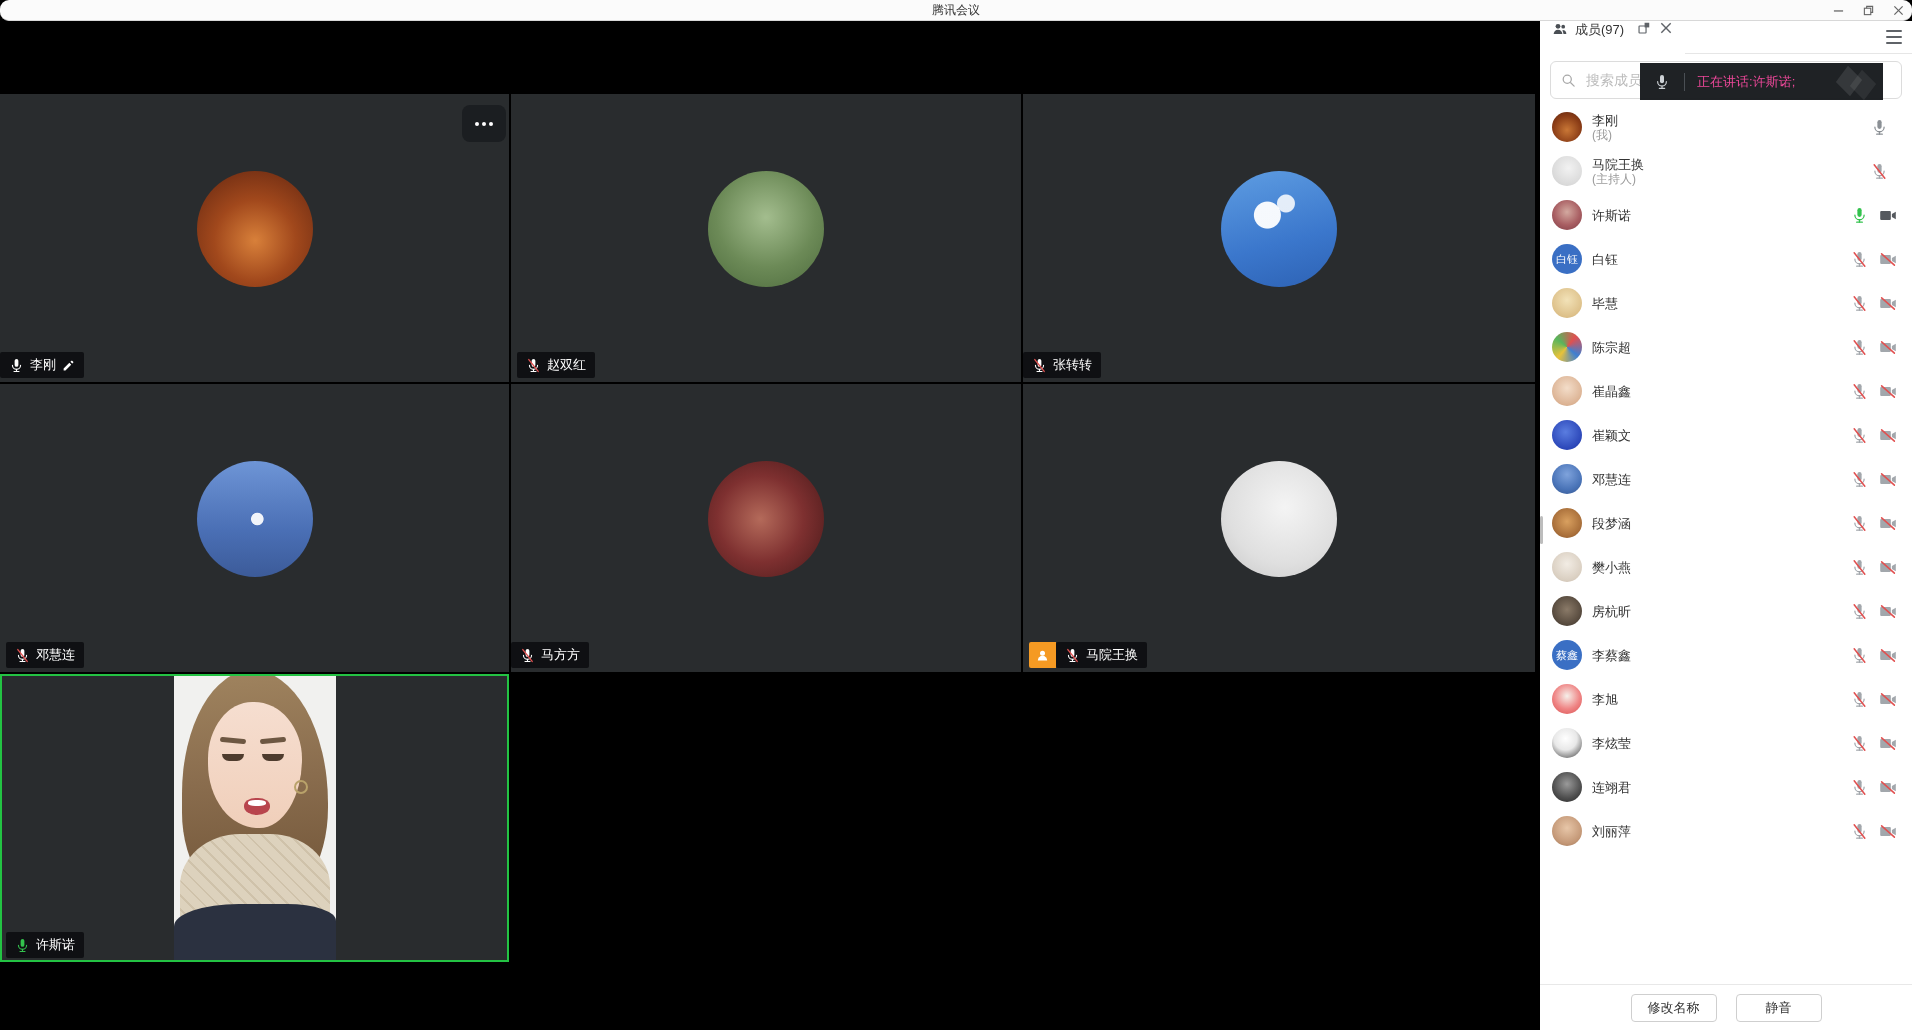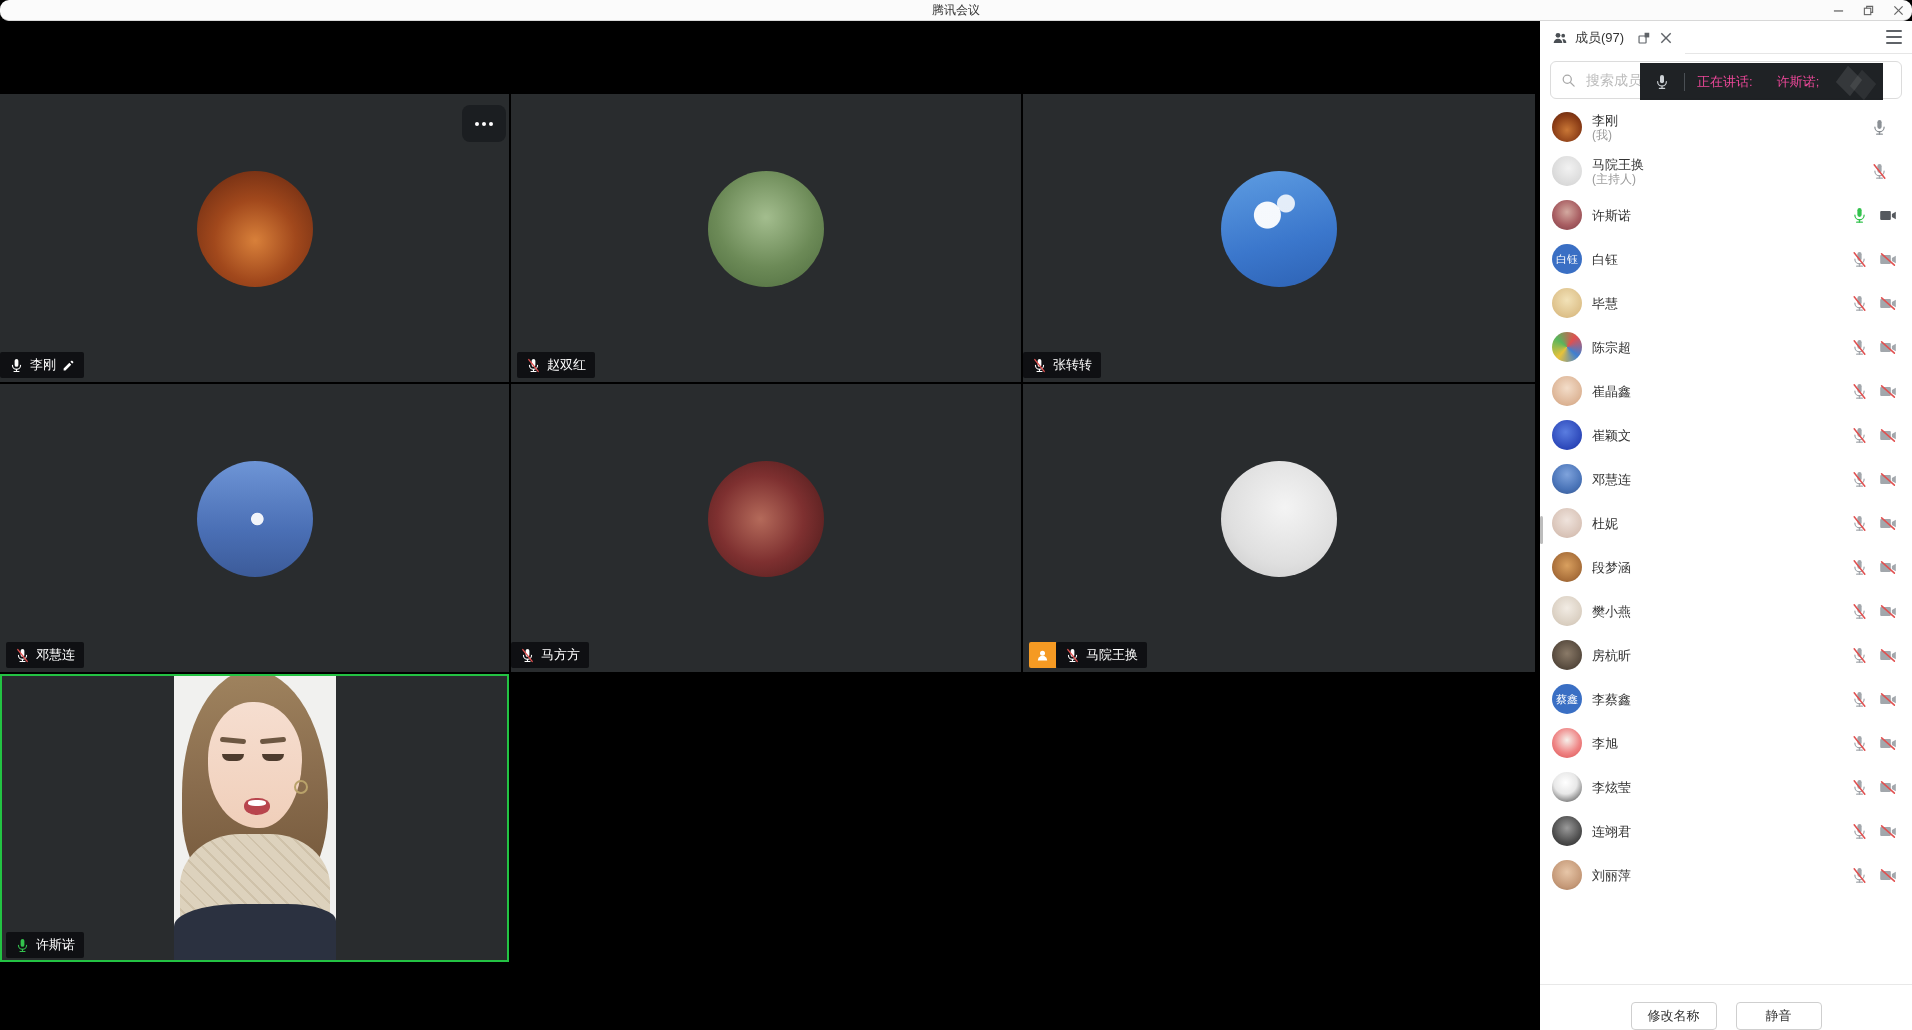--- a/index.html
+++ b/index.html
@@ -61,59 +61,59 @@
                        repeating-linear-gradient(-45deg,rgba(255,255,255,.25) 0 9px,rgba(120,105,80,.18) 9px 11px);
             border-radius:40% 40% 10% 10%;}
   .sv-shoulder{position:absolute;left:0;top:228px;width:162px;height:56px;background:#2b3140;
                border-radius:40% 30% 0 0;}
 
   
   .sidebar{position:absolute;top:21px;left:1540px;width:372px;height:1009px;background:#fff;z-index:20;}
   .resize-grip{position:absolute;left:0;top:495px;width:3px;height:28px;background:#bdbdbd;border-radius:2px;z-index:5;}
   .side-header{position:relative;height:33px;background:#fff;}
   .side-header::after{content:"";position:absolute;left:0;right:0;bottom:0;height:1px;background:#e6e6e6;}
-  .tab{position:absolute;left:0;top:0;height:33px;display:flex;align-items:center;gap:7px;
+  .tab{position:absolute;left:0;top:0;height:33px;display:flex;align-items:flex-start;gap:7px;
        padding:0 12px;background:#fff;z-index:2;}
   .tab-title{font-size:13px;color:#333;}
   .tab-actions{display:flex;align-items:center;gap:8px;margin-left:6px;}
   .hamburger{position:absolute;right:10px;top:9px;width:16px;height:14px;display:flex;
              flex-direction:column;justify-content:space-between;}
   .hamburger span{height:2px;background:#5f6368;border-radius:1px;}
 
   .search-wrap{position:relative;height:50px;}
   .search-box{position:absolute;left:10px;top:7px;width:352px;height:38px;border:1px solid #dcdcdc;
               border-radius:6px;box-sizing:border-box;display:flex;align-items:center;padding:0 10px;background:#fff;}
   .search-box input{border:none;outline:none;flex:1;font-size:14px;color:#333;margin-left:8px;
                     font-family:inherit;background:transparent;}
   .search-box input::placeholder{color:#bcbcbc;}
 
   .speak-banner{position:absolute;left:100px;top:42px;width:243px;height:37px;
                 background:rgba(22,25,28,.96);display:flex;align-items:center;z-index:6;
                 color:#ec4899;font-size:13px;overflow:hidden;}
   .speak-banner .mic-area{width:44px;display:flex;justify-content:center;flex:none;color:#cdd2d6;}
   .speak-divider{width:1px;height:18px;background:#4a4f54;flex:none;}
   .speak-text{margin-left:12px;white-space:nowrap;}
-  .speak-names{margin-left:24px;}
+  .speak-names{margin-left:0;}
   .wm{position:absolute;right:24px;top:8px;width:20px;height:20px;background:rgba(255,255,255,.10);
       transform:rotate(45deg) skew(8deg);}
   .wm.b{right:10px;top:12px;background:rgba(255,255,255,.07);}
 
   .member-list{position:absolute;top:84px;left:0;right:0;}
   .m-row{height:44px;display:flex;align-items:center;padding:0 14px 0 12px;}
   .m-avatar{width:30px;height:30px;border-radius:50%;flex:none;display:flex;align-items:center;
             justify-content:center;overflow:hidden;}
   .m-avatar-text{font-size:11px;color:#fff;letter-spacing:0;}
   .m-text{margin-left:10px;flex:1;min-width:0;}
   .m-name{font-size:13px;color:#333;line-height:15px;white-space:nowrap;}
   .m-sub{font-size:12px;color:#9a9a9a;line-height:14px;}
   .m-sub:empty{display:none;}
   .m-icons{display:flex;align-items:center;gap:10px;}
 
   .side-footer{position:absolute;bottom:0;left:0;right:0;height:45px;border-top:1px solid #e8e8e8;
-               display:flex;align-items:flex-end;justify-content:center;gap:19px;background:#fff;}
+               display:flex;align-items:center;justify-content:center;gap:19px;background:#fff;}
   .btn{width:86px;height:28px;border:1px solid #cfcfcf;border-radius:4px;background:#fff;
        font-size:13px;color:#333;display:flex;align-items:center;justify-content:center;
        font-family:inherit;cursor:default;}
 
   
   .i-mic{width:17px;height:17px;}
   .i-cam{width:20px;height:17px;}
   .tile-label .i-mic{width:15px;height:15px;}
   .speak-banner .i-mic{width:16px;height:16px;}
   .i-mic .slash,.i-cam .slash{display:none;}
@@ -621,47 +621,20 @@
       <span class="cam-slot">
             <svg class="i-cam cam-muted" viewBox="0 0 24 24">
     <path d="M2.5 5.5h12a1.5 1.5 0 0 1 1.5 1.5v10a1.5 1.5 0 0 1-1.5 1.5h-12A1.5 1.5 0 0 1 1 17V7a1.5 1.5 0 0 1 1.5-1.5z" fill="currentColor"></path>
     <path d="M17.5 10l5.5-3.4v10.8L17.5 14z" fill="currentColor"></path>
     <line class="slash" x1="3" y1="4" x2="21" y2="20" stroke="#e15050" stroke-width="2.2" stroke-linecap="round"></line>
   </svg>
           </span>
     </div>
   </div>
       <div class="m-row">
-    <div class="m-avatar" style="background: radial-gradient(circle at 50% 40%, rgb(239, 227, 220) 0%, rgb(216, 194, 182) 70%, rgb(191, 164, 148) 100%);">
-      <span class="m-avatar-text"></span>
-    </div>
-    <div class="m-text">
-      <div class="m-name">杜妮</div>
-
-    </div>
-    <div class="m-icons">
-      <span class="mic-slot">
-            <svg class="i-mic mic-muted" viewBox="0 0 24 24">
-    <rect x="9" y="1.5" width="6" height="12.5" rx="3" fill="currentColor"></rect>
-    <path d="M5.5 11.5a6.5 6.5 0 0 0 13 0" fill="none" stroke="currentColor" stroke-width="1.8" stroke-linecap="round"></path>
-    <line x1="12" y1="18" x2="12" y2="21.5" stroke="currentColor" stroke-width="1.8" stroke-linecap="round"></line>
-    <line x1="8" y1="21.5" x2="16" y2="21.5" stroke="currentColor" stroke-width="1.8" stroke-linecap="round"></line>
-    <line class="slash" x1="4.5" y1="2.5" x2="19.5" y2="21.5" stroke="#e15050" stroke-width="2.2" stroke-linecap="round"></line>
-  </svg>
-          </span>
-      <span class="cam-slot">
-            <svg class="i-cam cam-muted" viewBox="0 0 24 24">
-    <path d="M2.5 5.5h12a1.5 1.5 0 0 1 1.5 1.5v10a1.5 1.5 0 0 1-1.5 1.5h-12A1.5 1.5 0 0 1 1 17V7a1.5 1.5 0 0 1 1.5-1.5z" fill="currentColor"></path>
-    <path d="M17.5 10l5.5-3.4v10.8L17.5 14z" fill="currentColor"></path>
-    <line class="slash" x1="3" y1="4" x2="21" y2="20" stroke="#e15050" stroke-width="2.2" stroke-linecap="round"></line>
-  </svg>
-          </span>
-    </div>
-  </div>
-      <div class="m-row">
     <div class="m-avatar" style="background: radial-gradient(circle at 50% 45%, rgb(217, 160, 95) 0%, rgb(169, 111, 58) 65%, rgb(124, 76, 36) 100%);">
       <span class="m-avatar-text"></span>
     </div>
     <div class="m-text">
       <div class="m-name">段梦涵</div>
 
     </div>
     <div class="m-icons">
       <span class="mic-slot">
             <svg class="i-mic mic-muted" viewBox="0 0 24 24">

